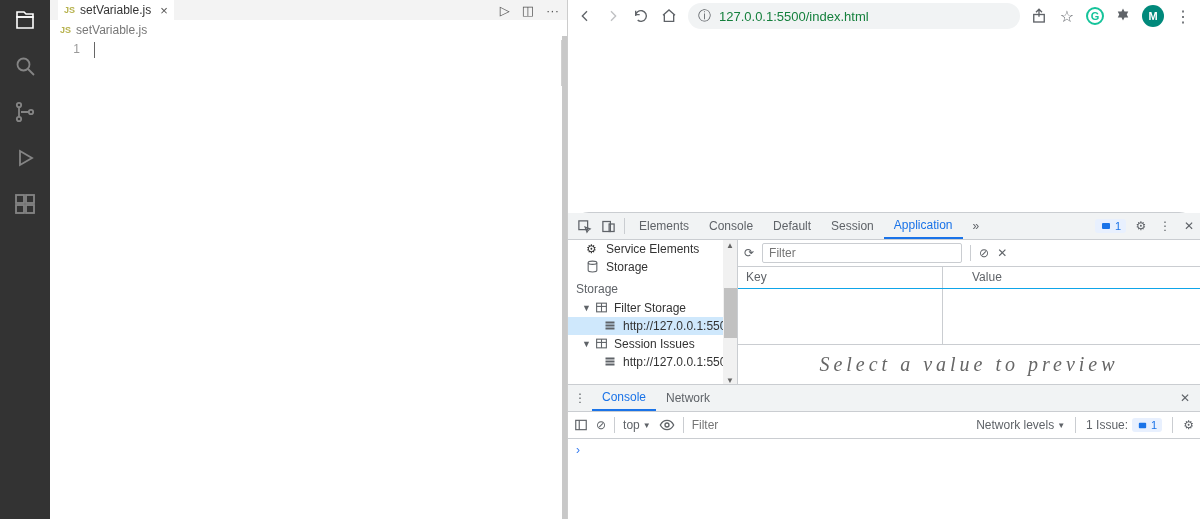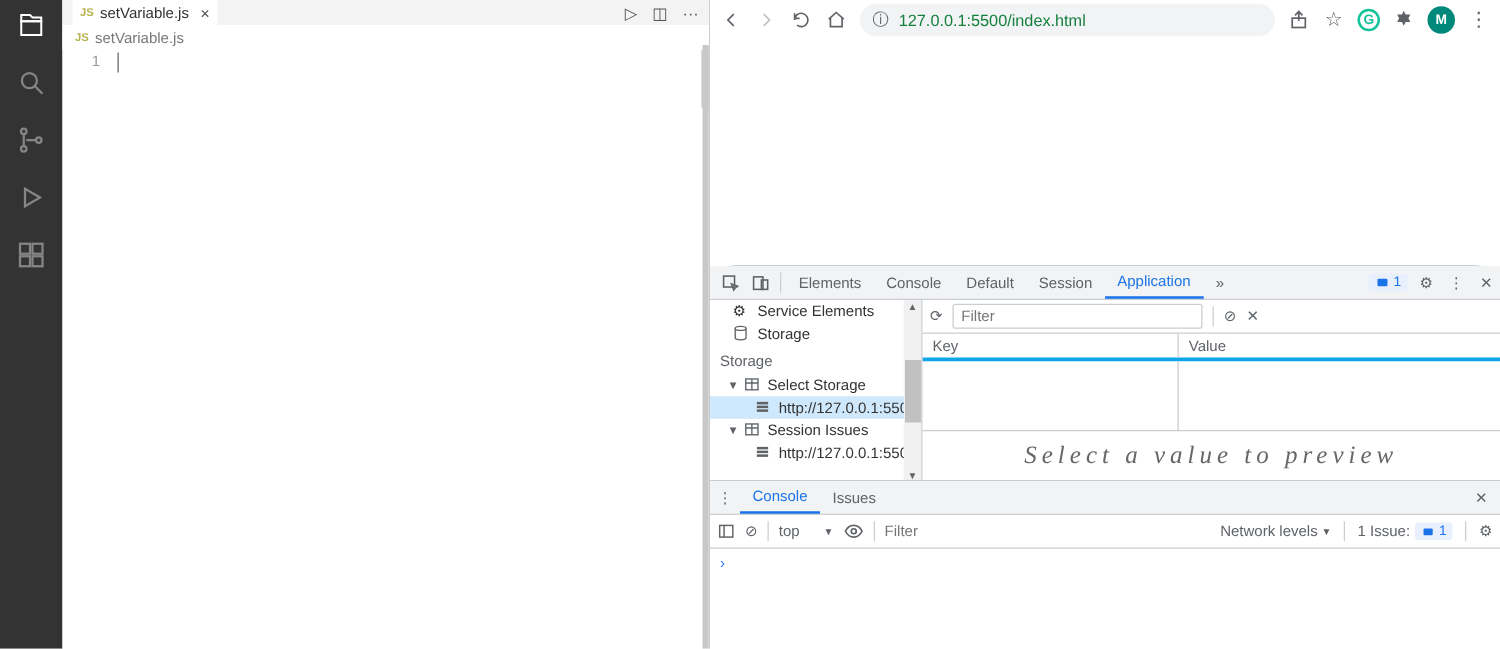--- a/index.html
+++ b/index.html
@@ -61,24 +61,24 @@
   .dt-tree-child { display: flex; align-items: center; gap: 5px; padding: 2px 0 2px 36px; cursor: pointer; }
   .dt-tree-child.selected { background: #cfe8fc; }
   .side-scroll { position: absolute; right: 0; top: 0; width: 14px; height: 146px; background: #f1f1f1; display:flex; flex-direction:column; justify-content:space-between; align-items:center; }
   .side-scroll .arrow { font-size: 8px; color: #666; padding:1px 0; }
   .side-scroll .thumb { width: 13px; height: 50px; background:#c1c1c1; border-radius:0; }
   
   .dt-content { flex: 1; display: flex; flex-direction: column; }
   .dt-filterbar { height: 27px; border-bottom: 1px solid #cacdd1; display: flex; align-items: center; padding: 0 6px; gap: 8px; }
   .dt-filter-input { flex: 0 0 200px; height: 20px; border: 1px solid #cacdd1; border-radius: 2px; padding: 0 6px; font-size: 12px; color: #333; }
   .dt-filterbar .sep2 { width:1px; height:16px; background:#cacdd1; }
-  .dt-kv-head { height: 22px; border-bottom: 3px solid #0ea5e9; display: flex; }
+  .dt-kv-head { height: 22px; border-bottom: 1px solid #0ea5e9; display: flex; }
   .dt-kv-head div { padding: 3px 8px; color: #5f6368; }
   .dt-kv-head .key { flex: 0 0 205px; border-right: 1px solid #cacdd1; }
-  .dt-kv-head .val { flex: 1; }
+  .dt-kv-head .val { flex: 1; margin-left: 21px; }
   .dt-kv-body { flex: 1; display: flex; }
   .dt-kv-body .keycol { flex: 0 0 205px; border-right: 1px solid #cacdd1; }
   .dt-kv-body-bottom { border-top: 1px solid #cacdd1; height: 40px; display:flex; align-items:center; justify-content:center; color:#999; font-size:20px; letter-spacing: 4px; overflow:hidden;}
   
   .dt-drawer { border-top: 1px solid #cacdd1; height: 135px; display: flex; flex-direction: column; }
   .dr-tabs { height: 27px; border-bottom: 1px solid #cacdd1; display:flex; align-items:stretch; background:#f1f3f4; position:relative;}
   .dr-tab { padding: 0 10px; display:flex; align-items:center; color:#5f6368; cursor:pointer;}
   .dr-tab.active { color:#1a73e8; border-bottom:2px solid #1a73e8; }
   .dr-toolbar { height: 27px; border-bottom: 1px solid #cacdd1; display:flex; align-items:center; padding: 0 6px; gap: 8px; }
   .dr-toolbar .tb-i { color:#5f6368; display:flex; align-items:center; justify-content:center; cursor:pointer;}
@@ -262,21 +262,21 @@
 
         <div class="dt-tree-row">
           <span class="tri">▼</span>
           <span class="mini-icon">
               <svg width="13" height="13" viewBox="0 0 24 24" fill="none" stroke="#5f6368" stroke-width="2">
                 <rect x="3" y="4" width="18" height="16"></rect>
                 <line x1="3" y1="10" x2="21" y2="10"></line>
                 <line x1="12" y1="4" x2="12" y2="20"></line>
               </svg>
             </span>
-          <span>Select Storage</span>
+          <span>Filter Storage</span>
         </div>
         <div class="dt-tree-child selected">
           <span class="mini-icon">
               <svg width="12" height="12" viewBox="0 0 24 24" fill="#5f6368">
                 <rect x="3" y="5" width="18" height="4"></rect>
                 <rect x="3" y="11" width="18" height="4"></rect>
                 <rect x="3" y="17" width="18" height="4"></rect>
               </svg>
             </span>
           <span>http://127.0.0.1:5500</span>
@@ -330,35 +330,35 @@
         <div class="dt-kv-body-bottom">
           <span style="font-family:serif;font-style:italic;color:#666">Select a value to preview</span>
         </div>
       </div>
     </div>
 
     <div class="dt-drawer">
       <div class="dr-tabs">
         <div class="dt-tab-icon">⋮</div>
         <div class="dr-tab active">Console</div>
-        <div class="dr-tab">Issues</div>
+        <div class="dr-tab">Network</div>
         <div class="dt-right" style="right:6px">
             <span class="tb-icon">✕</span>
           </div>
       </div>
       <div class="dr-toolbar">
         <span class="tb-i">
             <svg width="14" height="14" viewBox="0 0 24 24" fill="none" stroke="#5f6368" stroke-width="2">
               <rect x="3" y="4" width="18" height="16"></rect>
               <line x1="9" y1="4" x2="9" y2="20"></line>
             </svg>
           </span>
         <span class="tb-i">⊘</span>
         <span class="sep2"></span>
-        <span class="tb-i" style="display:flex;gap:19px;align-items:center">
+        <span class="tb-i" style="display:flex;gap:3px;align-items:center">
             <span>top</span>
             <span style="font-size:8px">▼</span>
           </span>
         <span class="tb-i">
             <svg width="16" height="16" viewBox="0 0 24 24" fill="none" stroke="#5f6368" stroke-width="2">
               <circle cx="12" cy="12" r="3"></circle>
               <path d="M2 12c2-4 6-7 10-7s8 3 10 7c-2 4-6 7-10 7s-8-3-10-7z"></path>
             </svg>
           </span>
         <span class="sep2"></span>

